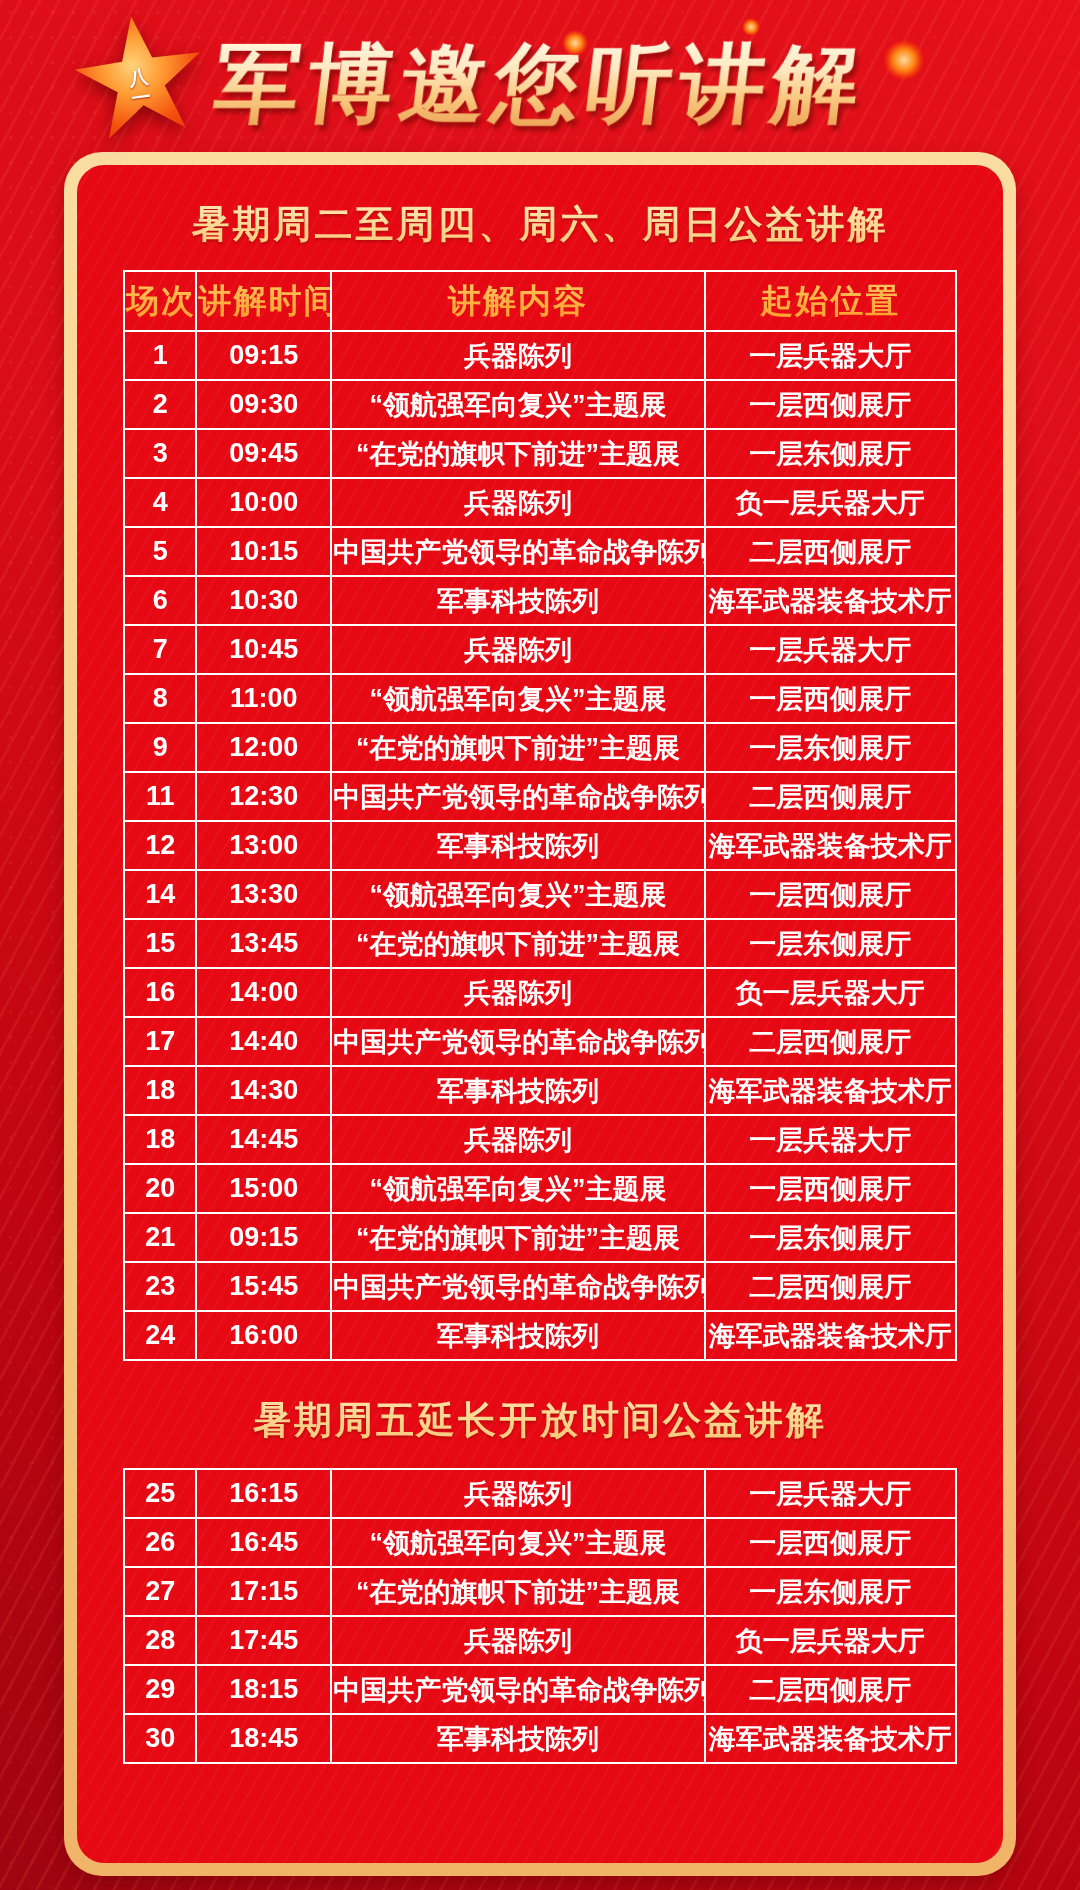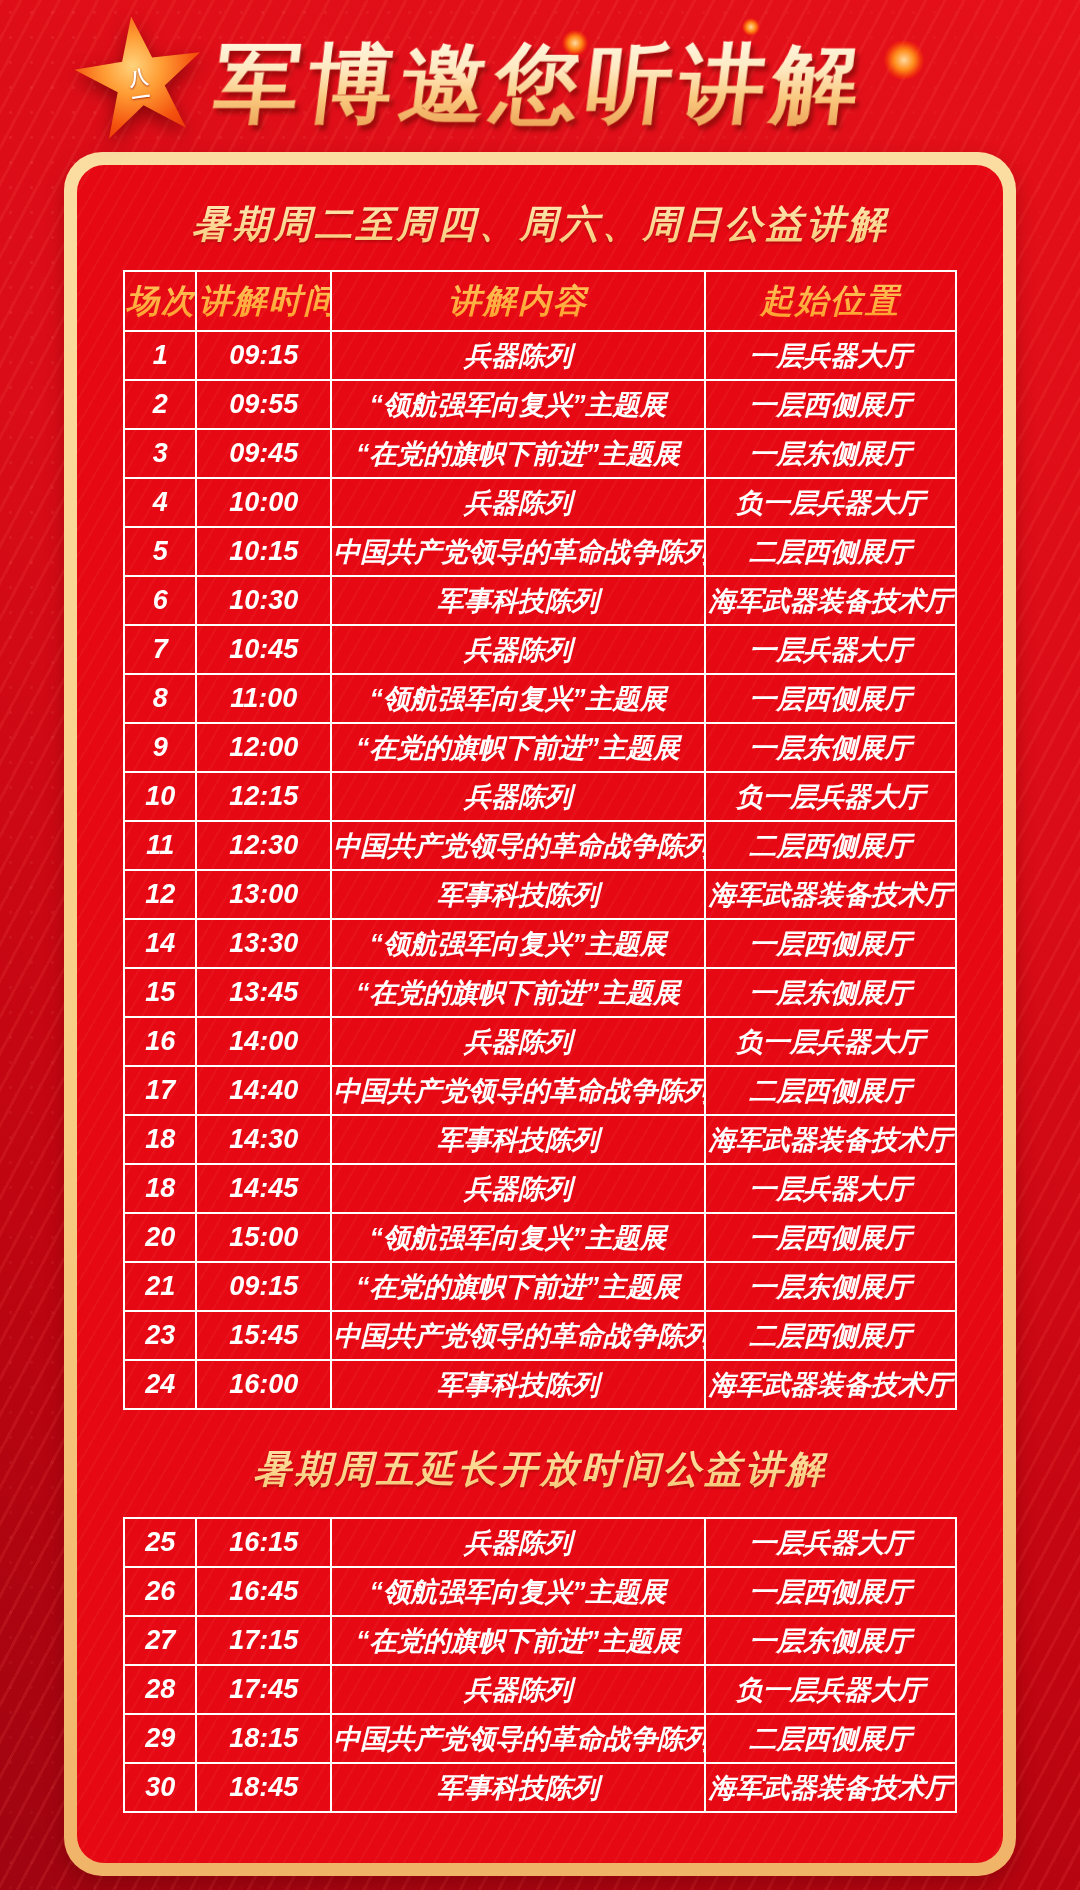--- a/index.html
+++ b/index.html
@@ -71,21 +71,20 @@
     position:absolute;left:64px;top:152px;right:64px;bottom:14px;
     background:linear-gradient(180deg,#fbdda2 0%,#f7cd84 55%,#f0b469 100%);
     border-radius:38px;padding:13px;z-index:2;
     box-shadow:0 8px 18px rgba(90,0,5,.35);
   }
   .panel{
     position:relative;width:100%;height:100%;box-sizing:border-box;
     background:#e60914;border-radius:27px;
     padding:16px 46px 10px;
     overflow:hidden;
-    font-style:italic;
   }
   .panel::before{
     content:"";position:absolute;inset:0;border-radius:27px;
     background:repeating-linear-gradient(120deg,rgba(255,255,255,.035) 0 2px,transparent 2px 13px);
     pointer-events:none;
   }
 
   .section-title{
     margin:0;text-align:center;font-weight:bold;
     font-size:38px;letter-spacing:3px;
@@ -151,21 +150,21 @@
           </thead>
           <tbody>
             <tr>
               <td>1</td>
               <td>09:15</td>
               <td>兵器陈列</td>
               <td>一层兵器大厅</td>
             </tr>
             <tr>
               <td>2</td>
-              <td>09:55</td>
+              <td>09:30</td>
               <td>“领航强军向复兴”主题展</td>
               <td>一层西侧展厅</td>
             </tr>
             <tr>
               <td>3</td>
               <td>09:45</td>
               <td>“在党的旗帜下前进”主题展</td>
               <td>一层东侧展厅</td>
             </tr>
             <tr>
@@ -196,26 +195,20 @@
               <td>8</td>
               <td>11:00</td>
               <td>“领航强军向复兴”主题展</td>
               <td>一层西侧展厅</td>
             </tr>
             <tr>
               <td>9</td>
               <td>12:00</td>
               <td>“在党的旗帜下前进”主题展</td>
               <td>一层东侧展厅</td>
-            </tr>
-            <tr>
-              <td>10</td>
-              <td>12:15</td>
-              <td>兵器陈列</td>
-              <td>负一层兵器大厅</td>
             </tr>
             <tr>
               <td>11</td>
               <td>12:30</td>
               <td>中国共产党领导的革命战争陈列</td>
               <td>二层西侧展厅</td>
             </tr>
             <tr>
               <td>12</td>
               <td>13:00</td>

